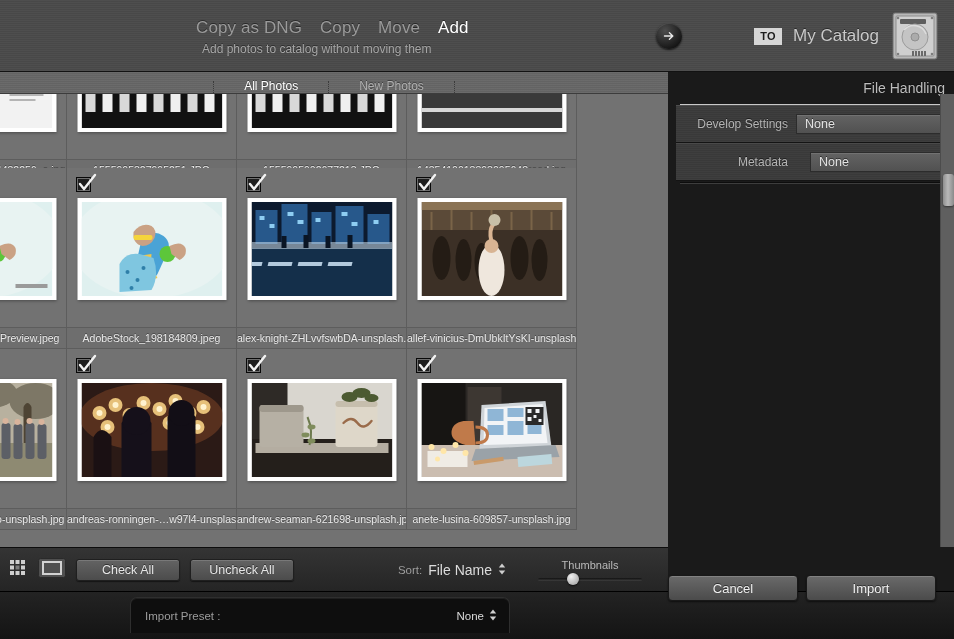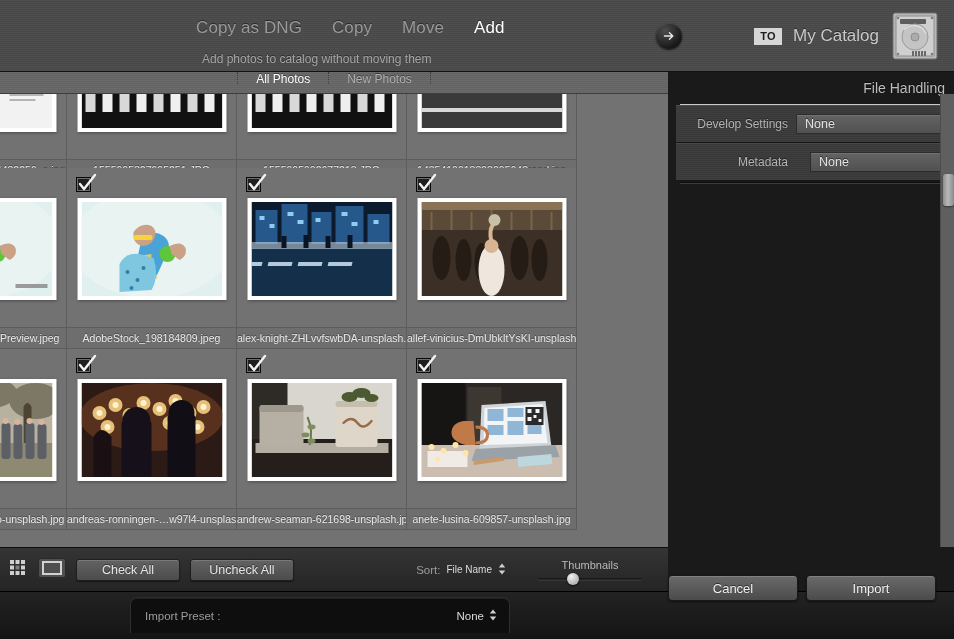--- a/index.html
+++ b/index.html
@@ -34,36 +34,36 @@
   .topbar-inner {
     position: relative;
     width: 100%; height: 100%;
   }
 
   .mode-row {
     position: absolute;
     left: 196px; top: 18px;
     display: flex;
     align-items: flex-end;
-    gap: 30px;
+    gap: 18px;
   }
   .mode-item {
     font-size: 17px;
     color: #9a9a9a;
     letter-spacing: .1px;
     cursor: default;
     text-shadow: 0 -1px 0 rgba(0,0,0,.45);
   }
   .mode-item.active {
     color: #ffffff;
     font-weight: normal;
   }
   .mode-sub {
     position: absolute;
-    left: 202px; top: 52px;
+    left: 202px; top: 42px;
     font-size: 12px;
     color: #a6a6a6;
     text-shadow: 0 -1px 0 rgba(0,0,0,.4);
   }
 
   .arrow-btn {
     position: absolute;
     left: 656px; top: 23px;
     width: 26px; height: 26px;
     border-radius: 50%;
@@ -163,23 +163,23 @@
   
   .tabbar {
     position: absolute;
     left: 0; top: 72px;
     width: 668px; height: 22px;
     background: #666666;
     background-image:
       repeating-linear-gradient(0deg, rgba(255,255,255,.03) 0 1px, rgba(0,0,0,.03) 1px 2px);
     border-bottom: 1px solid #3c3c3c;
     display: flex;
-    align-items: flex-start;
+    align-items: flex-end;
     justify-content: center;
-    gap: 4px;
+    gap: 16px;
     z-index: 6;
   }
   .tab {
     font-size: 12px;
     padding: 0 14px;
     color: #b0b0b0;
     cursor: pointer;
     text-shadow: 0 -1px 0 rgba(0,0,0,.4);
   }
   .tab.active { color: #ffffff; }
@@ -339,21 +339,21 @@
     font-size: 12.5px;
     display: flex; align-items: center; justify-content: center;
     cursor: pointer;
     text-shadow: 0 -1px 0 rgba(0,0,0,.5);
   }
   .sortgroup {
     margin-left: auto;
     display: flex; align-items: center; gap: 6px;
   }
   .sortlabel { font-size: 11.5px; color: #9d9d9d; }
-  .sortval  { font-size: 10px; color: #dcdcdc; cursor: pointer; }
+  .sortval  { font-size: 14px; color: #dcdcdc; cursor: pointer; }
   .thumbgroup {
     width: 120px;
     display: flex; flex-direction: column; align-items: center;
     margin-left: 14px; margin-right: 8px;
   }
   .thumblabel { font-size: 11px; color: #b9b9b9; margin-bottom: 7px; }
   .slider {
     position: relative;
     width: 104px; height: 3px;
     background: linear-gradient(180deg,#111,#3e3e3e);

